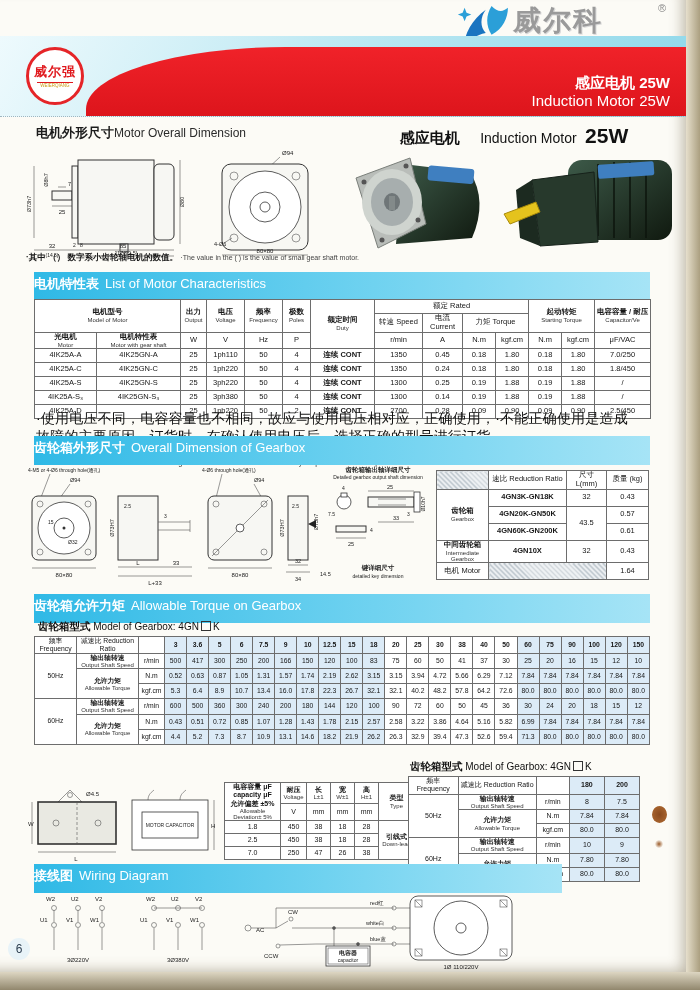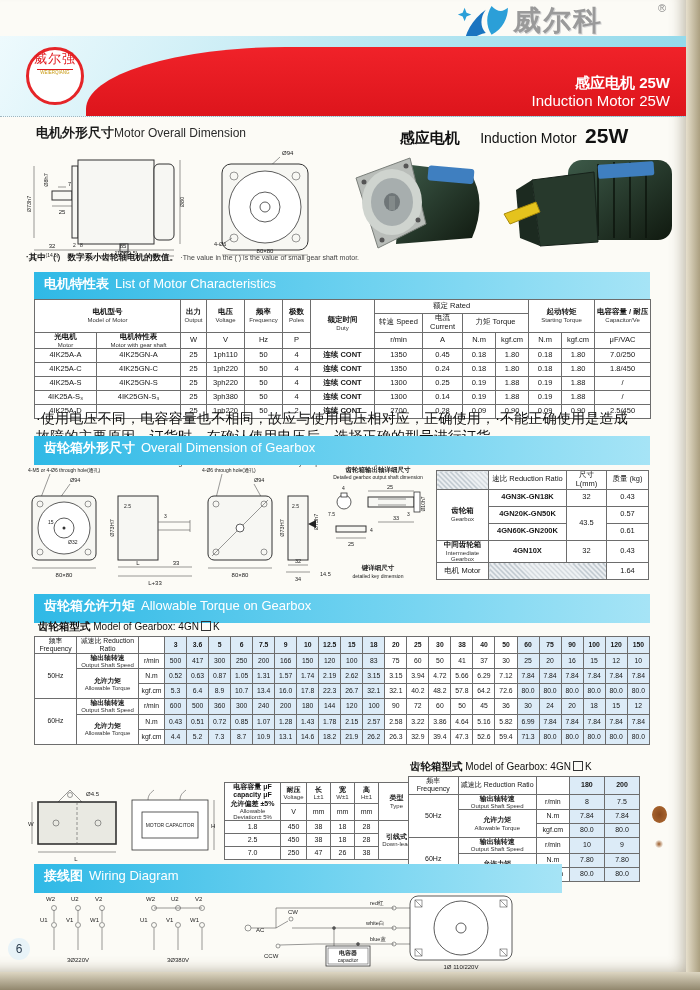--- a/index.html
+++ b/index.html
@@ -21,28 +21,28 @@
   .logo-reg{position:absolute;right:0;top:0;font-size:11px;color:#8a8a8a}
   .logo-tag{position:absolute;left:70px;top:32px;font-size:12px;font-style:italic;color:#2a57a8}
   .banner{position:absolute;left:0;top:36px;width:686px;height:80px;
           background:linear-gradient(120deg,#eefafd 0%,#bfe9f3 45%,#8fd8ea 100%);
           border-bottom:1px dotted #9fb6c0;overflow:hidden}
   .banner-red{position:absolute;left:86px;top:11px;right:0;bottom:0;
           background:linear-gradient(180deg,#f02229,#dd151c);
           border-top-left-radius:200px 62px}
   .brand-circle{position:absolute;left:26px;top:11px;width:58px;height:58px;border-radius:50%;
           background:#fff;border:3px solid #e52528;box-sizing:border-box;text-align:center}
-  .brand-cn{font-size:13px;font-weight:normal;color:#e0181d;letter-spacing:1px}
+  .brand-cn{font-size:13px;font-weight:bold;color:#e0181d;margin-top:13px;letter-spacing:1px}
   .brand-en{font-size:4.5px;color:#c89a10;border-top:1px solid #e0181d;width:36px;margin:1px auto 0}
   .banner-txt{position:absolute;right:16px;bottom:5px;text-align:right;color:#fff;line-height:1.25}
   .banner-l1{font-size:15px;font-weight:bold}
   .banner-l2{font-size:15px}
 
   
-  .bar{position:absolute;height:29px;line-height:23px;color:#fff;padding-left:10px;
+  .bar{position:absolute;height:29px;line-height:23px;color:#fff;
        background:linear-gradient(90deg,#2fb9e6,#6fd2f0 55%,#a6e4f6);font-size:13px;
        box-sizing:border-box}
   .bar .b{font-weight:bold;margin-right:6px}
   .stitle{position:absolute;font-size:13px;color:#1c1c1c}
   .stitle .b{font-weight:bold;}
   .stitle .e{font-size:12px;color:#2a2a2a;font-weight:normal}
 
   .tbl{border-collapse:collapse;table-layout:fixed;position:absolute;background:#fff}
   .tbl td{border:1px solid #6d6d6d;text-align:center;vertical-align:middle;
           padding:0 1px;line-height:1.18;color:#161616;overflow:hidden}

